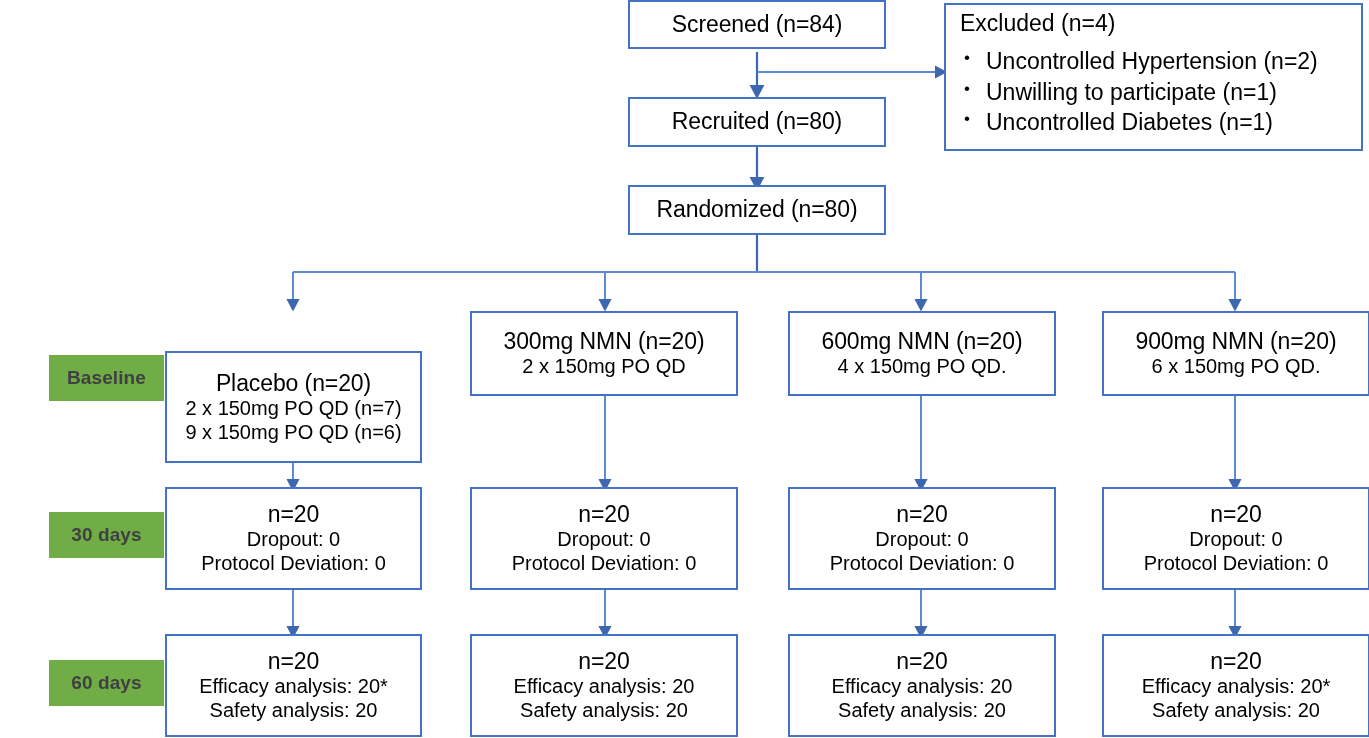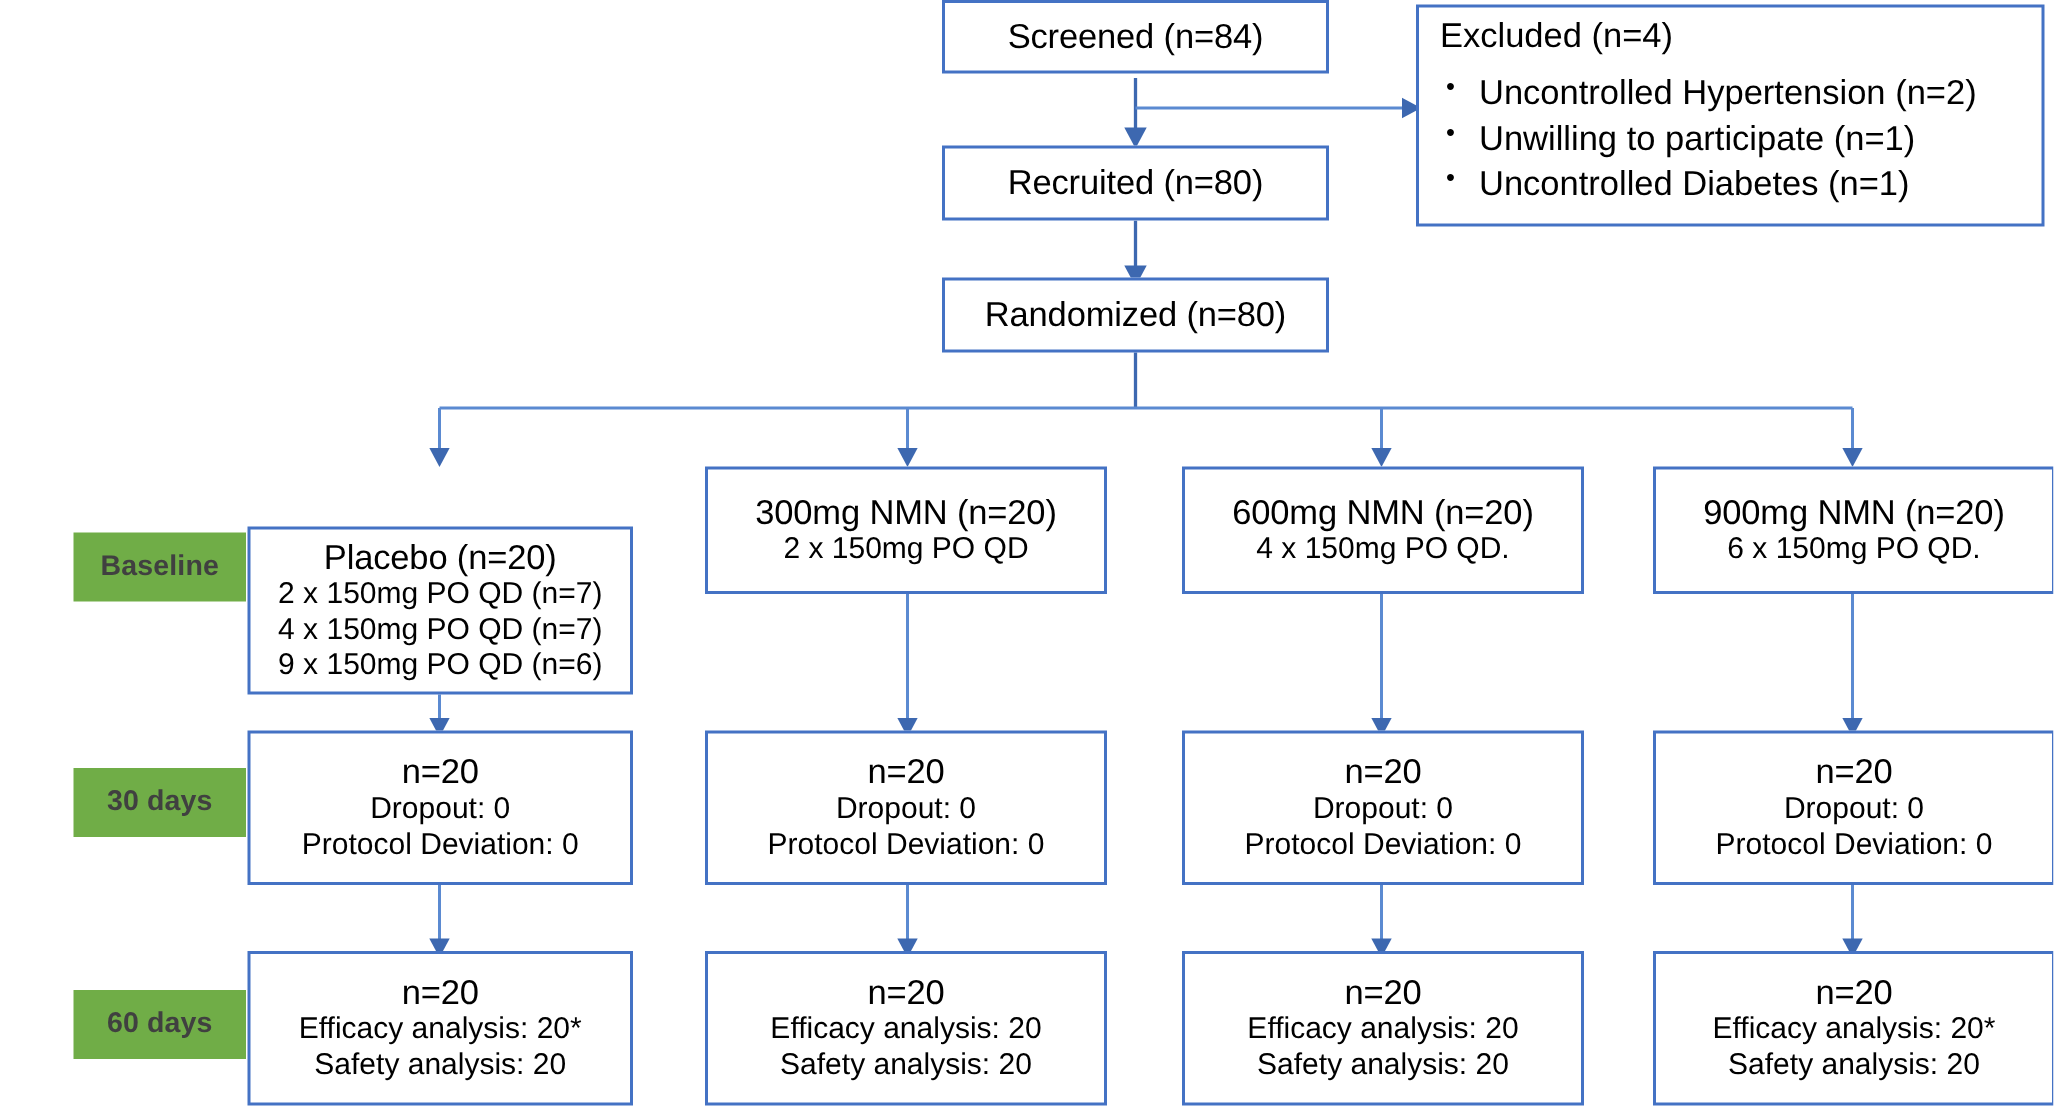--- a/index.html
+++ b/index.html
@@ -161,21 +161,20 @@
   <div class="stage-label" style="left:5px; top:512px; width:115px; height:46px;">
     <span>30 days</span>
   </div>
   <div class="stage-label" style="left:5px; top:660px; width:115px; height:46px;">
     <span>60 days</span>
   </div>
 
   <div class="node" style="left:165px; top:311px; width:257px; height:112px;margin-top:40px;">
     <div class="title">Placebo (n=20)</div>
     <div class="sub">2 x 150mg PO QD (n=7)</div>
-    <div class="sub">4 x 150mg PO QD (n=7)</div>
     <div class="sub">9 x 150mg PO QD (n=6)</div>
   </div>
 
   <div class="node" style="left:470px; top:311px; width:268px; height:85px;">
     <div class="title">300mg NMN (n=20)</div>
     <div class="sub">2 x 150mg PO QD</div>
   </div>
 
   <div class="node" style="left:788px; top:311px; width:268px; height:85px;">
     <div class="title">600mg NMN (n=20)</div>

